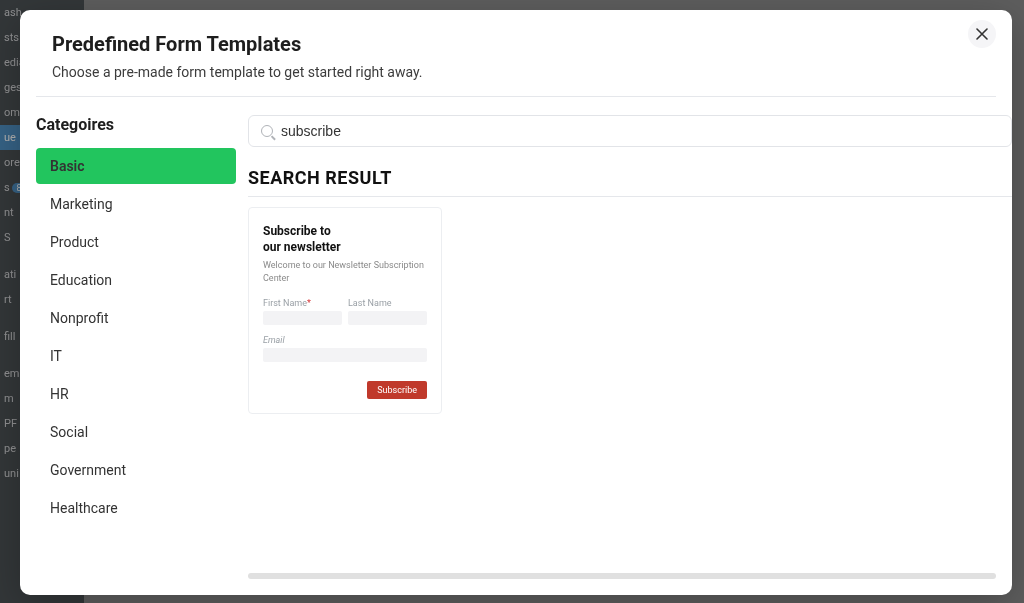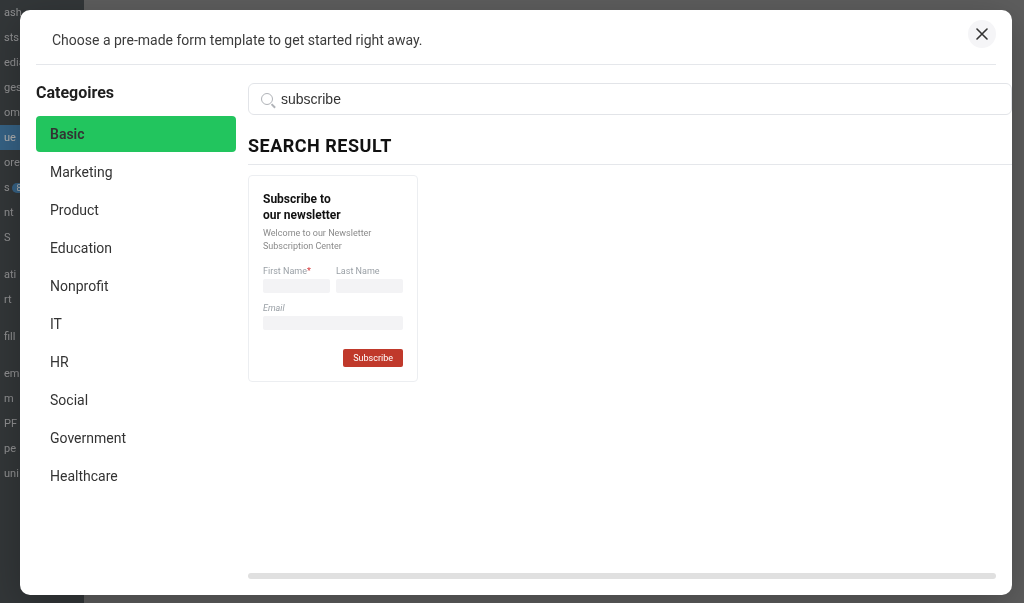--- a/index.html
+++ b/index.html
@@ -160,21 +160,21 @@
     margin-top:10px;
     position:relative;
   }
   .result-row {
     display:flex;
     gap:16px;
     padding-bottom: 40px;
     min-width: 900px;
   }
   .template-card {
-    width:170px;
+    width:194px;
     border:1px solid #eceef1;
     border-radius:4px;
     padding:16px 14px 14px 14px;
     background:#fff;
   }
   .template-card .tc-title {
     font-size:12px;
     font-weight:700;
     color:#111;
     line-height:1.3;
@@ -248,20 +248,21 @@
     <div class="item">m</div>
     <div class="item">PF</div>
     <div class="item">pe</div>
     <div class="item">uni <span class="badge">1</span></div>
   </div>
 
 <div class="overlay-dim"></div>
 
 <div class="modal">
   <div class="modal-header">
+    <div class="modal-title">Predefined Form Templates</div>
     <div class="modal-subtitle">Choose a pre-made form template to get started right away.</div>
     <button class="close-btn">
       <svg width="12" height="12" viewBox="0 0 12 12">
           <path d="M1 1 L11 11 M11 1 L1 11" stroke="#333" stroke-width="1.6" stroke-linecap="round"></path>
         </svg>
     </button>
   </div>
   <div class="modal-body">
     <div class="cat-panel">
       <div class="cat-heading">Categoires</div>

